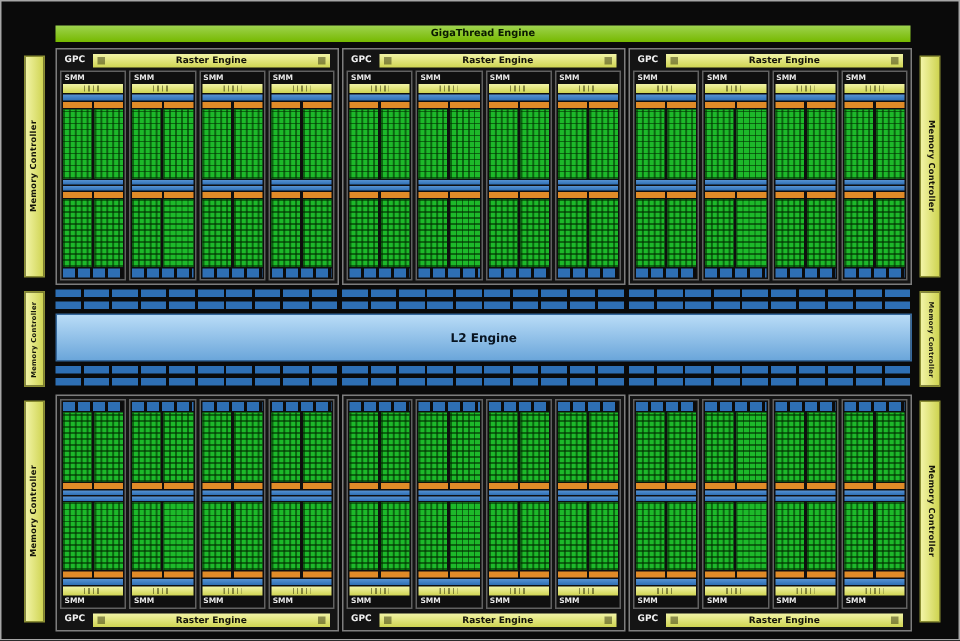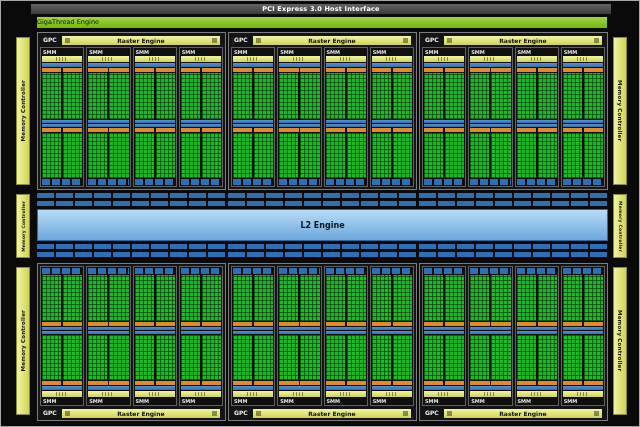--- a/index.html
+++ b/index.html
@@ -13,21 +13,21 @@
   
   .pci-bar{
     position:absolute;left:30px;top:3px;width:580px;height:10px;
     background:linear-gradient(#646464,var(--host-interface-gray,#3b3b3b));
     color:#fff;font-size:6.5px;line-height:10px;text-align:center;font-weight:bold;
     letter-spacing:.2px;
   }
   .gigathread-bar{
     position:absolute;left:36px;top:16px;width:570px;height:11px;
     background:linear-gradient(#9ed34f,var(--nvidia-green,#76b900));
-    color:#0a1a00;font-size:6.5px;line-height:11px;font-weight:normal;
+    color:#0a1a00;font-size:6.5px;line-height:11px;text-align:center;font-weight:bold;
   }
   
   .mc{
     position:absolute;width:14px;box-sizing:border-box;
     background:linear-gradient(90deg,#f2f4a6,var(--engine-yellow,#c9cf55));
     border:1px solid #8a8d33;
     display:flex;align-items:center;justify-content:center;overflow:hidden;
   }
   .mc.left{left:15px;}
   .mc.right{left:612px;}
@@ -110,21 +110,20 @@
     border:1px solid #35689c;
     color:#081421;font-size:8px;font-weight:bold;
     display:flex;align-items:center;justify-content:center;
   }
 </style>
 </head>
 <body>
 
 <div class="canvas">
 
-  <div class="pci-bar">PCI Express 3.0 Host Interface</div>
   <div class="gigathread-bar">GigaThread Engine</div>
 
   <div class="mc left" style="top:36px;height:148px">
     <span>Memory Controller</span>
   </div>
   <div class="mc left short" style="top:193px;height:64px">
     <span>Memory Controller</span>
   </div>
   <div class="mc left" style="top:266px;height:148px">
     <span>Memory Controller</span>

